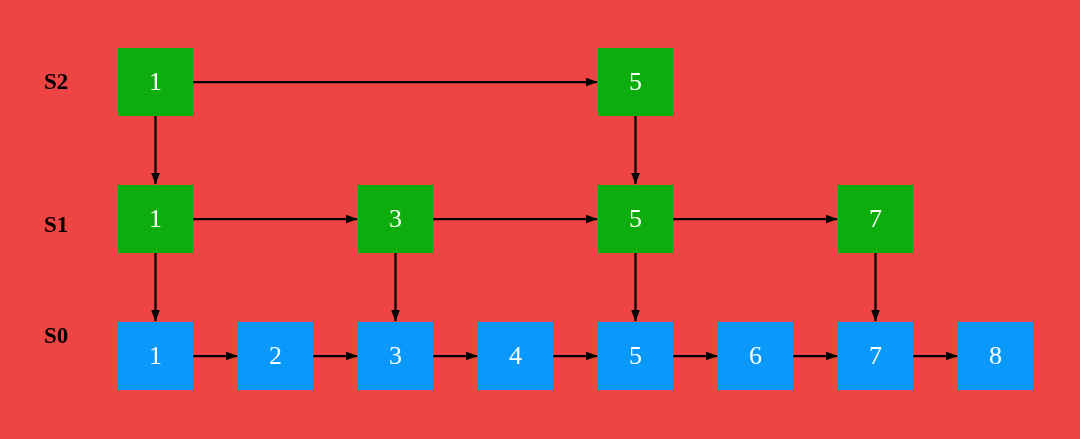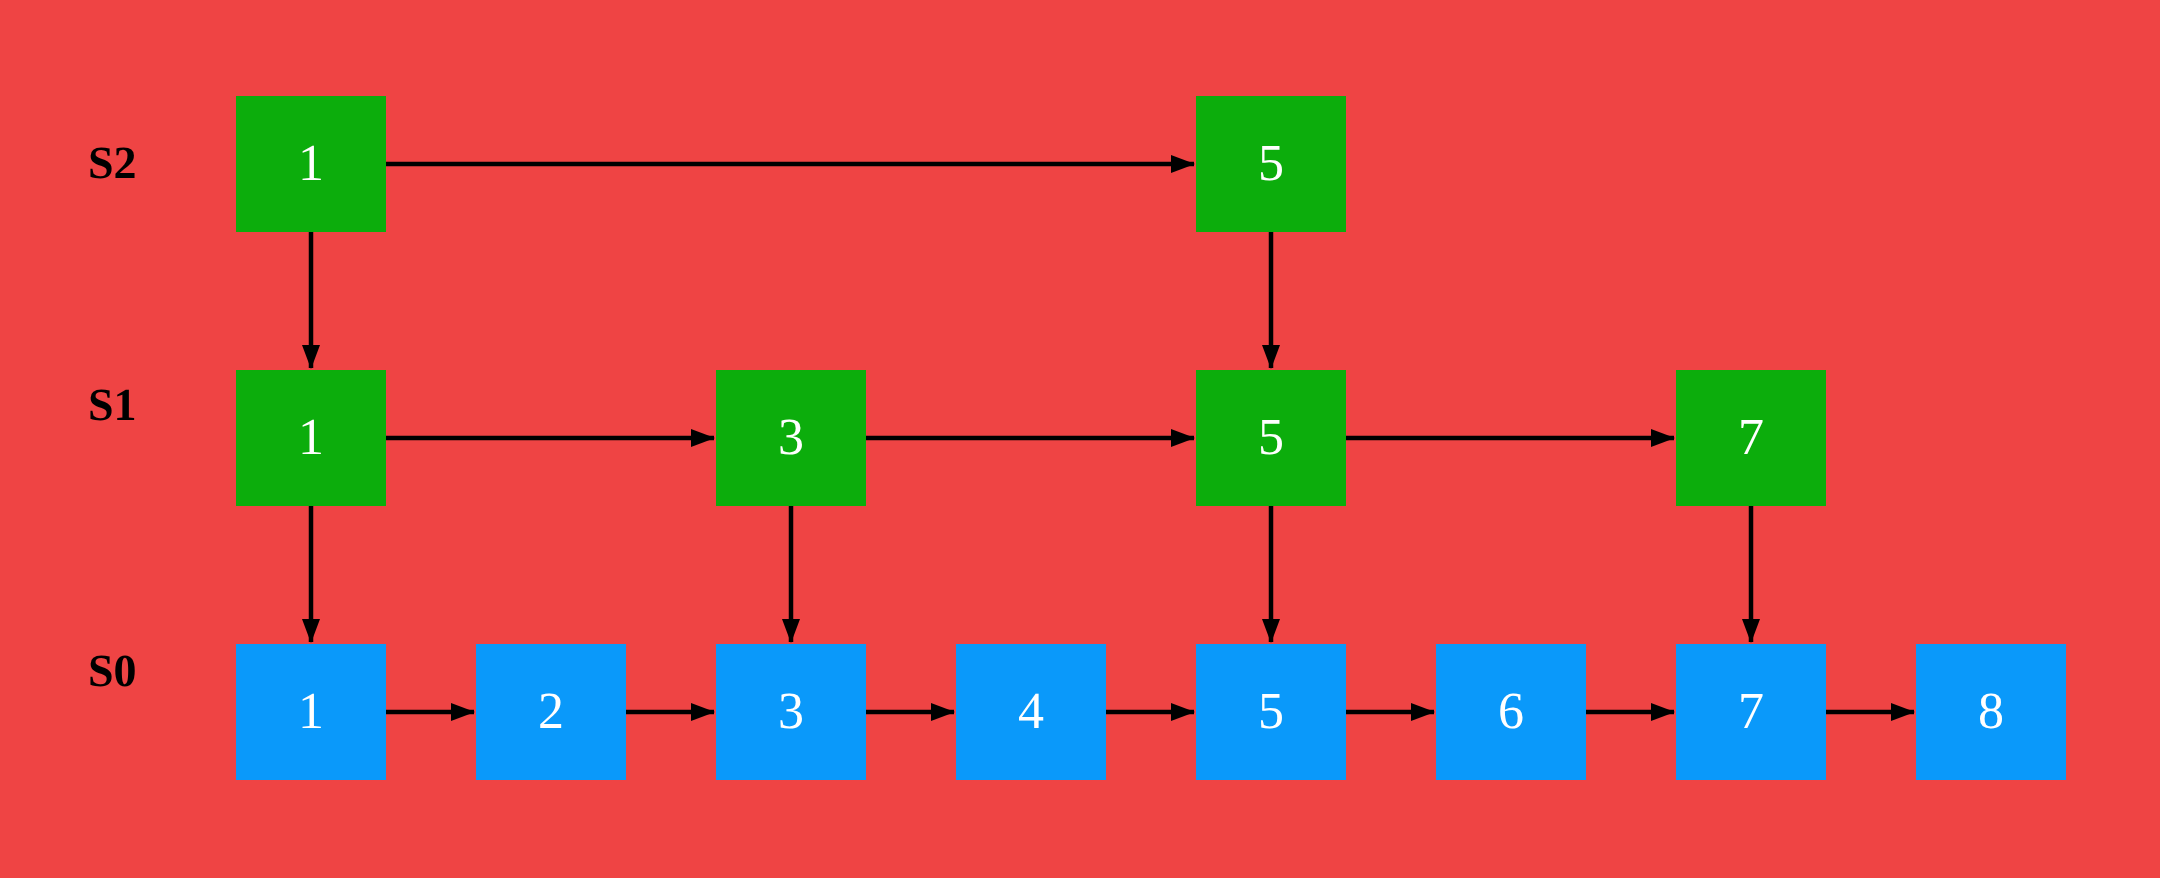--- a/index.html
+++ b/index.html
@@ -37,21 +37,21 @@
     width: 1080px;
     height: 439px;
     pointer-events: none;
   }
 </style>
 </head>
 <body>
 
 <div class="canvas">
   <span class="lvl-label" style="top:68px">S2</span>
-  <span class="lvl-label" style="top:189px">S1</span>
+  <span class="lvl-label" style="top:211px">S1</span>
   <span class="lvl-label" style="top:322px">S0</span>
 
   <svg class="arrows" viewBox="0 0 1080 439" xmlns="http://www.w3.org/2000/svg">
     <defs>
       <marker id="arrowhead" markerUnits="userSpaceOnUse" markerWidth="12" markerHeight="9" refX="11.5" refY="4.5" orient="auto">
         <path d="M0,0 L12,4.5 L0,9 Z" fill="#000000"></path>
       </marker>
     </defs>
     <g id="edge-lines">
         <line x1="193" y1="82" x2="597" y2="82" stroke="#000000" stroke-width="2.25" marker-end="url(#arrowhead)"></line>

